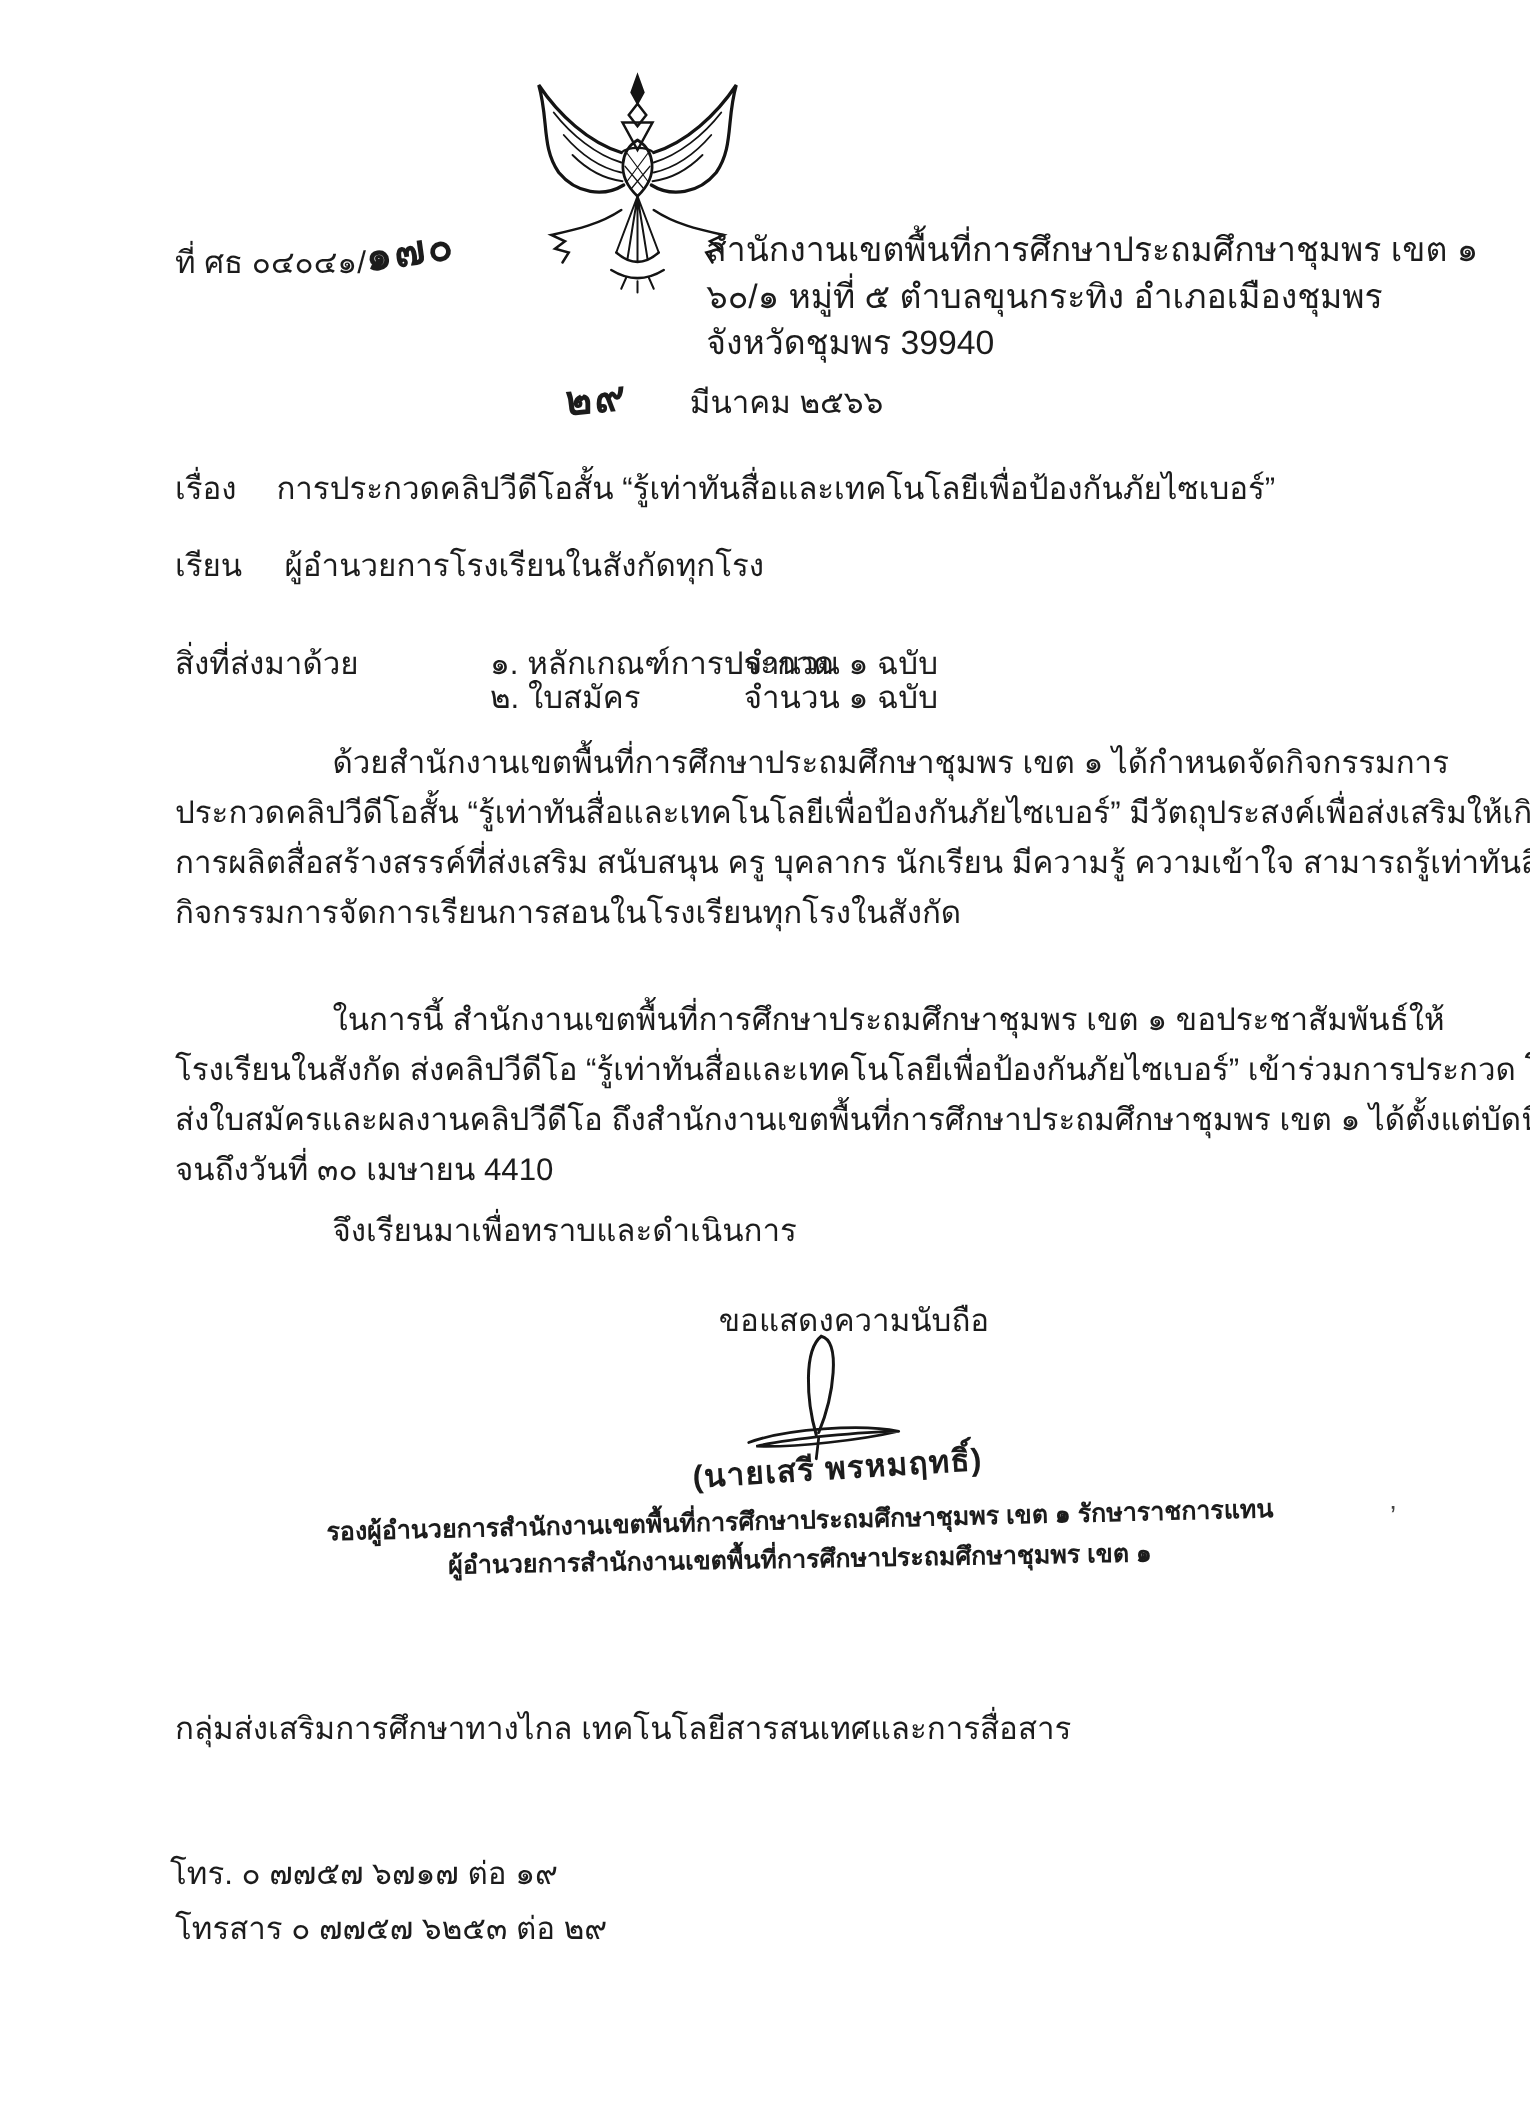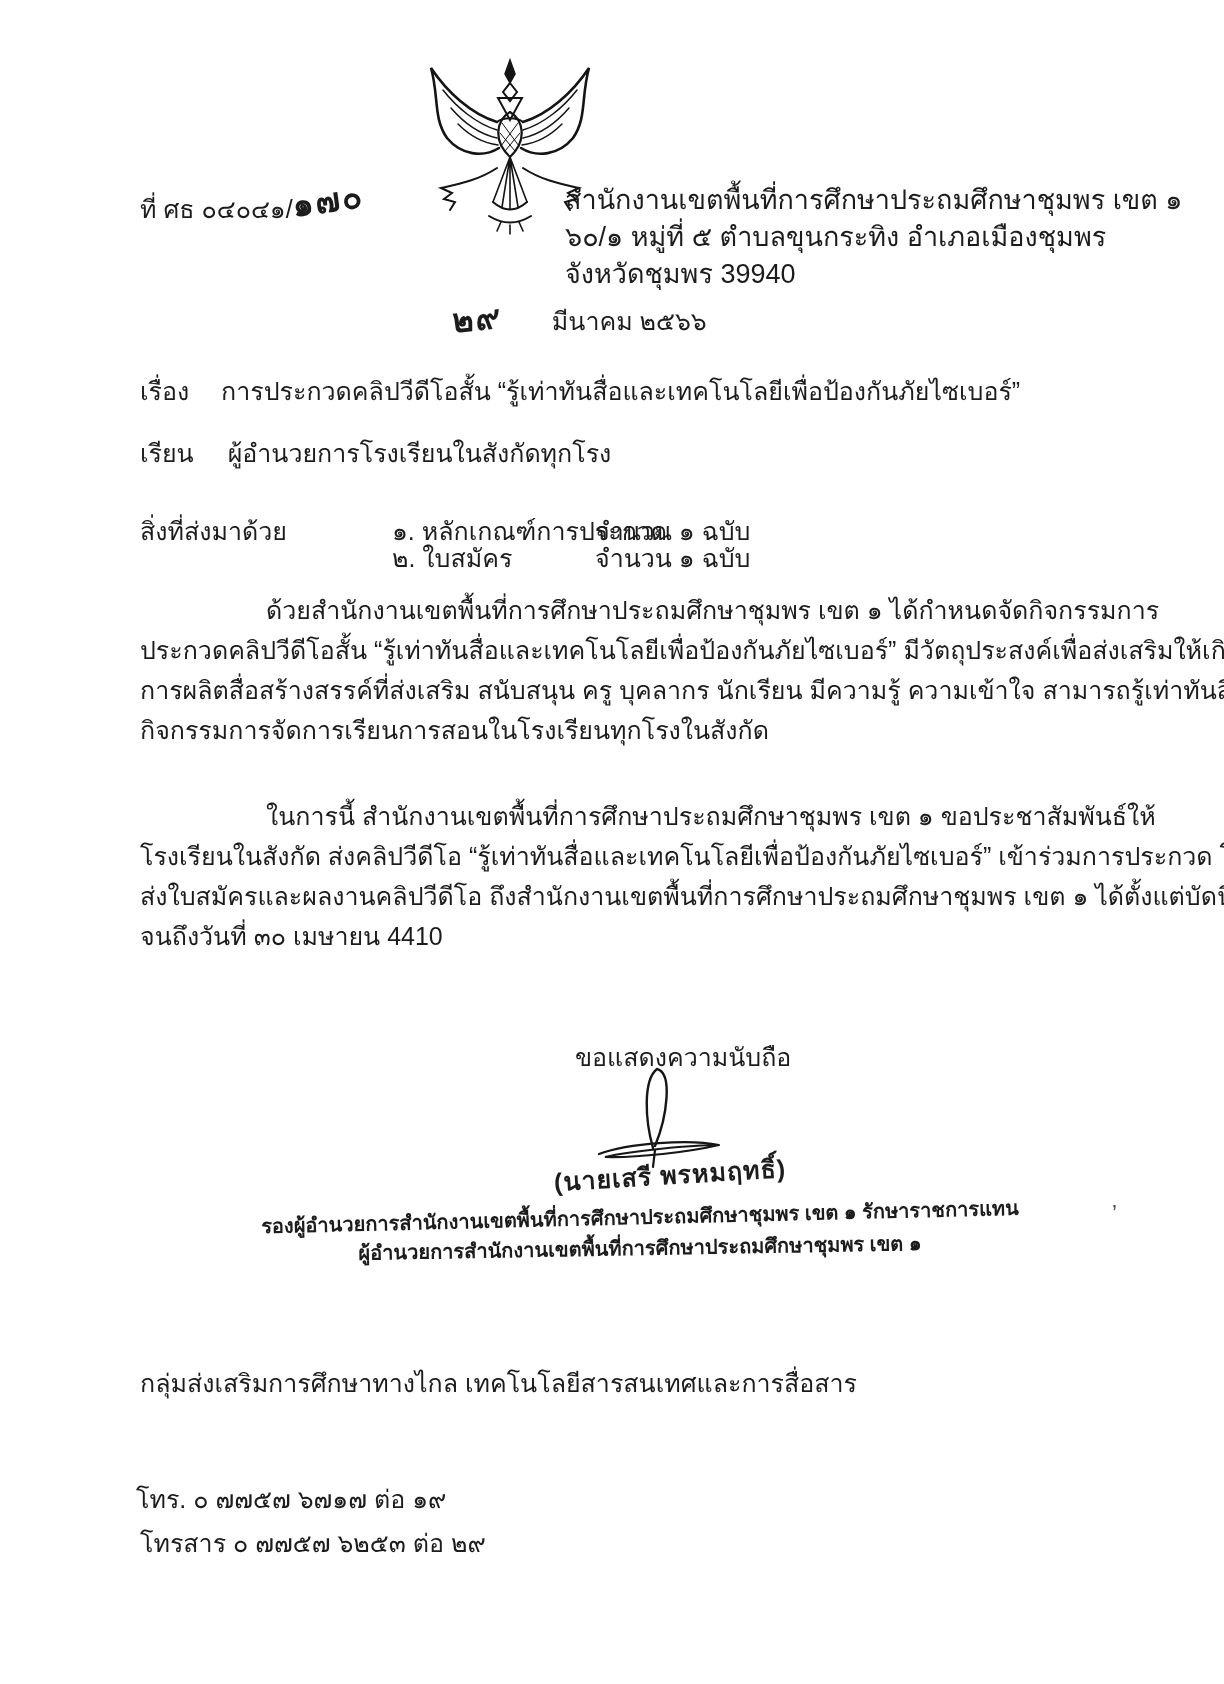--- a/index.html
+++ b/index.html
@@ -105,20 +105,21 @@
     <div>กิจกรรมการจัดการเรียนการสอนในโรงเรียนทุกโรงในสังกัด</div>
   </div>
 
   <div class="abs para" style="left:140px; top:796px;">
     <div class="indent">ในการนี้  สำนักงานเขตพื้นที่การศึกษาประถมศึกษาชุมพร เขต ๑  ขอประชาสัมพันธ์ให้</div>
     <div>โรงเรียนในสังกัด ส่งคลิปวีดีโอ “รู้เท่าทันสื่อและเทคโนโลยีเพื่อป้องกันภัยไซเบอร์” เข้าร่วมการประกวด  โดย</div>
     <div>ส่งใบสมัครและผลงานคลิปวีดีโอ  ถึงสำนักงานเขตพื้นที่การศึกษาประถมศึกษาชุมพร เขต ๑  ได้ตั้งแต่บัดนี้</div>
     <div>จนถึงวันที่ ๓๐ เมษายน 4410</div>
   </div>
 
+  <div class="abs t" style="left:266px; top:968px;">จึงเรียนมาเพื่อทราบและดำเนินการ</div>
   <div class="abs t" style="left:575px; top:1040px;">ขอแสดงความนับถือ</div>
 
   <div class="abs" style="left:565px; top:1062px;">
     <svg width="180" height="110" viewBox="0 0 180 110">
       <g stroke="#161616" fill="none" stroke-linecap="round">
         <path d="M88,86 C80,58 78,18 92,7 C108,11 102,55 90,84" stroke-width="2.4"></path>
         <path d="M34,92 C64,81 124,77 154,83 C124,90 72,96 40,95 C66,89 126,83 154,83" stroke-width="2.2"></path>
         <path d="M90,88 L88,105" stroke-width="2.2"></path>
       </g>
     </svg>

